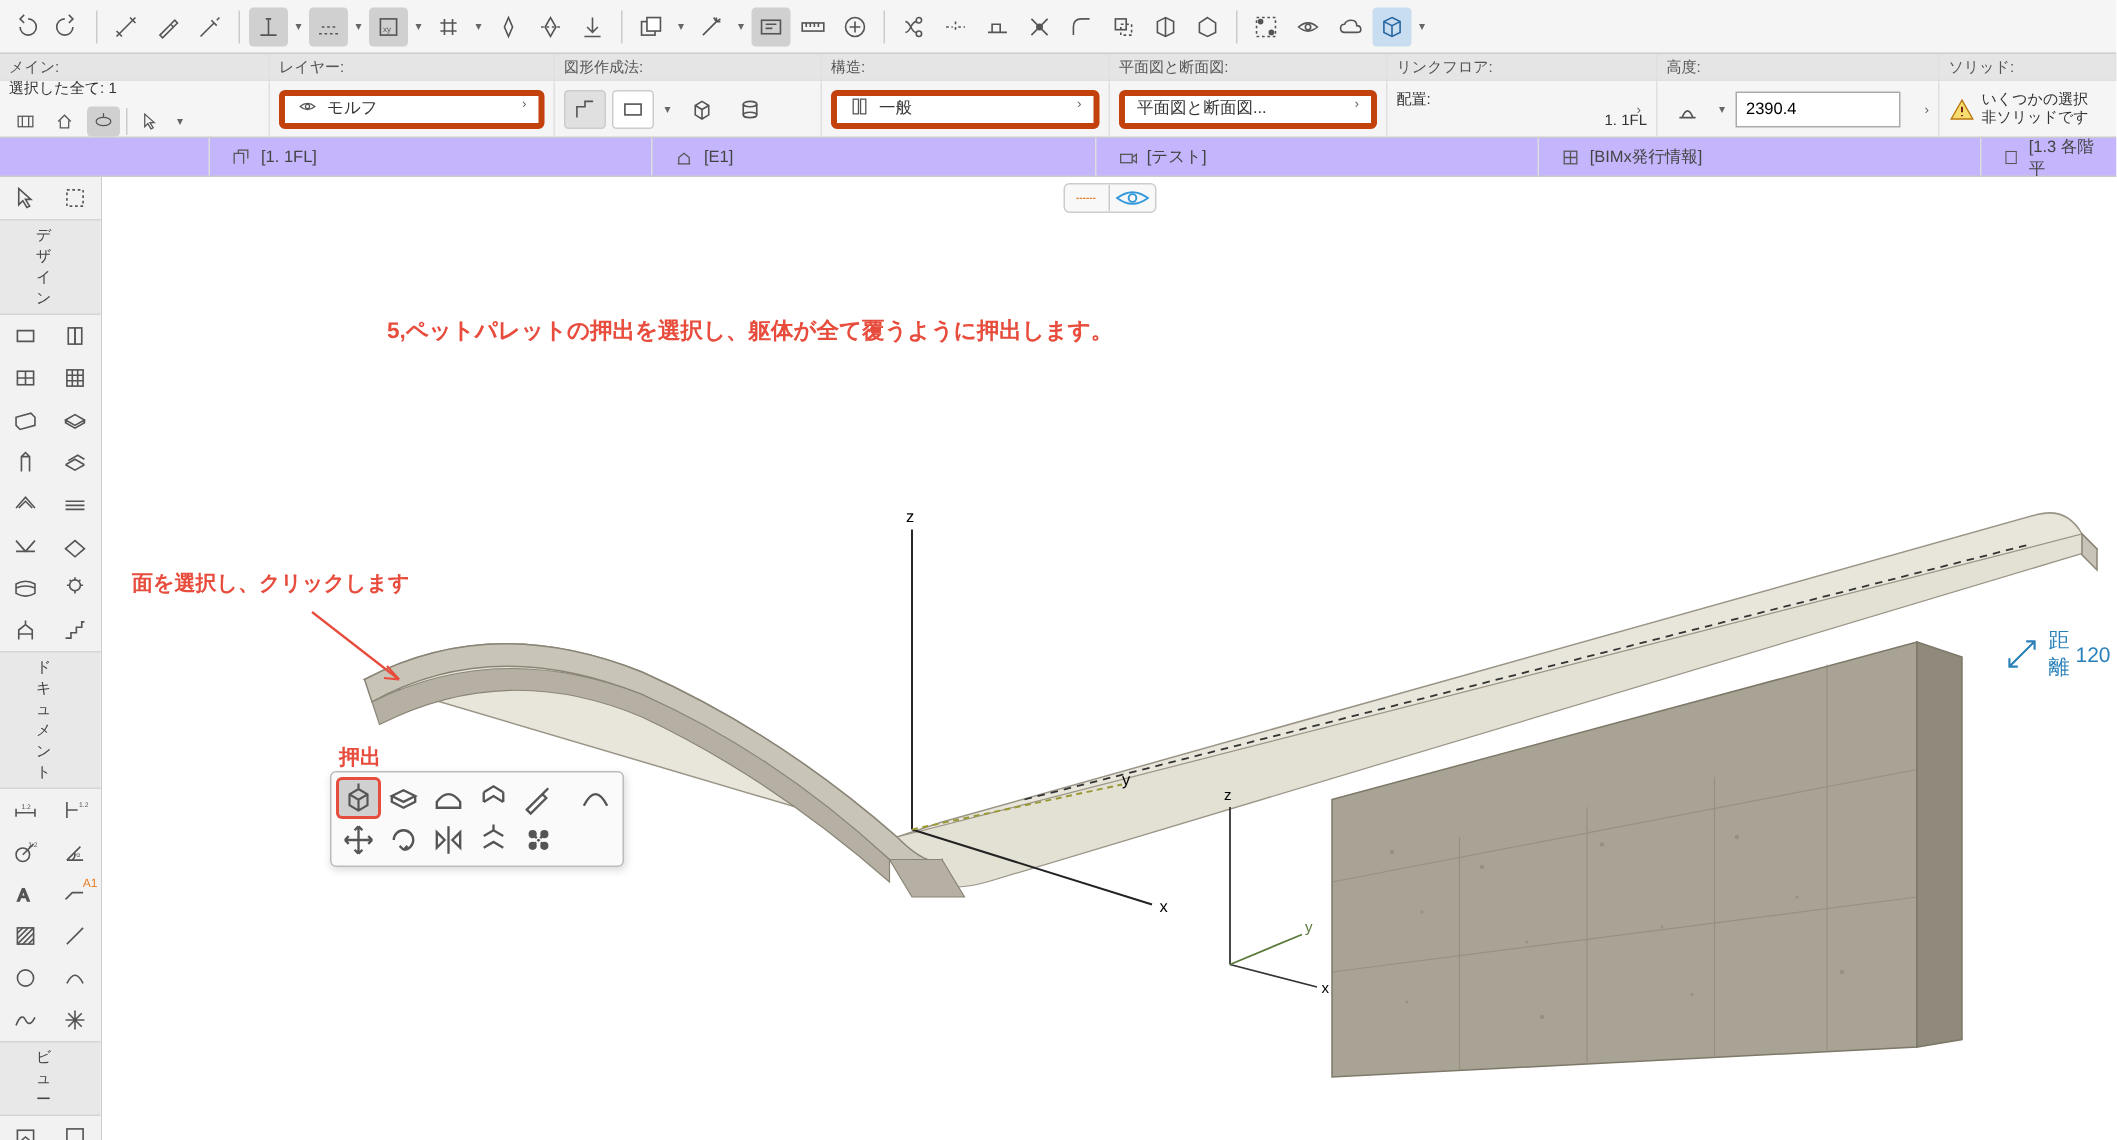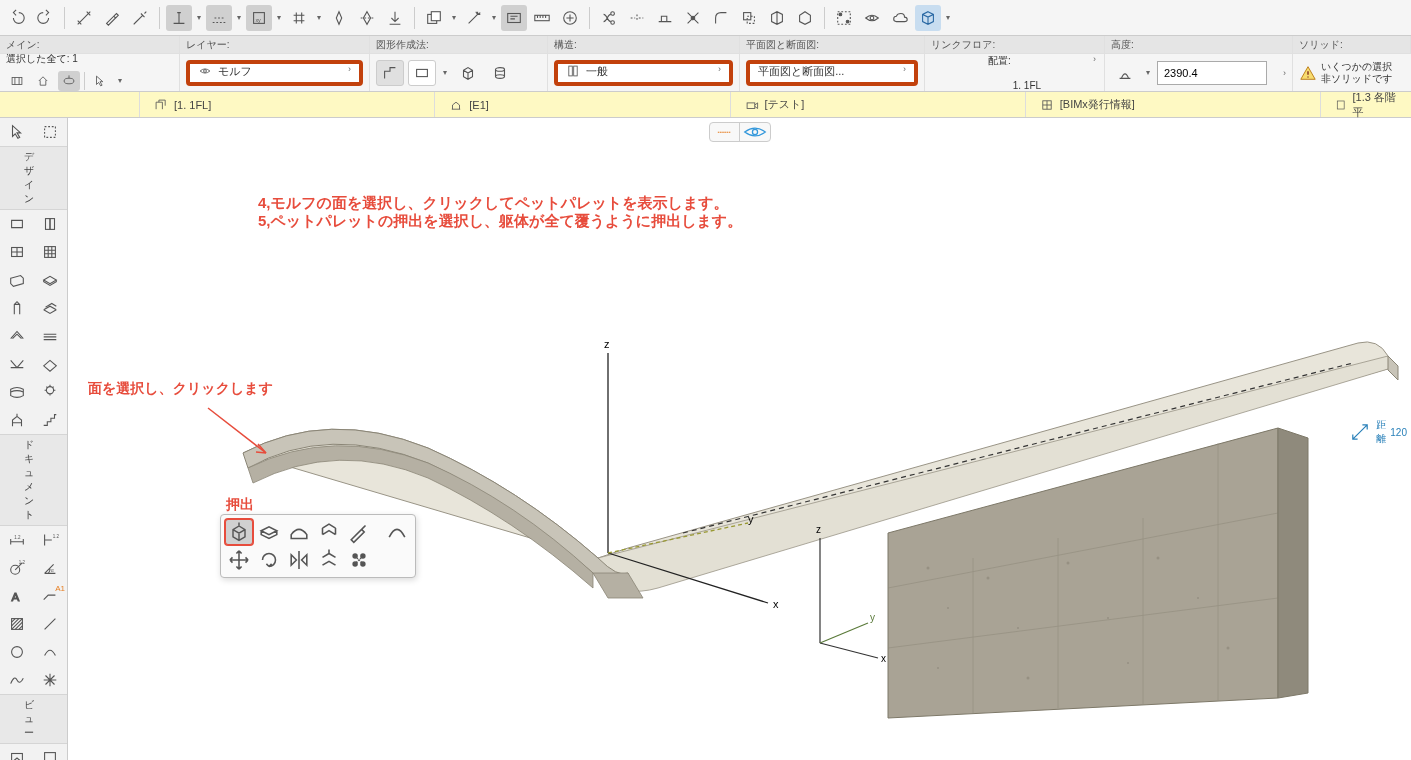--- a/index.html
+++ b/index.html
@@ -19,21 +19,21 @@
   
   .info-controls { height: 38px; background: #f5f5f5; display: flex; align-items: center; border-bottom: 1px solid #ccc; }
   .info-section { display: flex; align-items: center; padding: 0 6px; height: 100%; border-right: 1px solid #e0e0e0; gap: 4px; }
   .small-text { font-size: 10px; color: #333; }
   .layer-dropdown { border: 4px solid #c2410c; border-radius: 4px; background: #fff; height: 26px; display: flex; align-items: flex-start; padding: 0 8px; gap: 6px; cursor: pointer; }
   .info-icon-btn { width: 28px; height: 26px; border: 1px solid #ccc; border-radius: 3px; background: #fff; display: flex; align-items: center; justify-content: center; cursor: pointer; }
   .info-icon-btn.plain { border: none; background: transparent; }
   .altitude-input { border: 1px solid #aaa; height: 24px; width: 110px; padding: 0 6px; font-size: 11px; }
   
   
-  .tab-bar { height: 26px; background: #fef9c3; border-bottom: 1px solid #ccc; display: flex; align-items: stretch; }
+  .tab-bar { height: 26px; background: #c4b5fd; border-bottom: 1px solid #ccc; display: flex; align-items: stretch; }
   .tab { display: flex; align-items: center; gap: 6px; padding: 0 14px; border-right: 1px solid #ddd; cursor: pointer; font-size: 11px; color: #444; }
   .tab.active { background: #fff; border-bottom: 2px solid #fff; margin-bottom: -1px; }
   .tab-first { width: 140px; }
   
   
   .left-toolbox { position: absolute; left: 0; top: 118px; width: 68px; bottom: 0; background: #f2f2f2; border-right: 1px solid #ccc; overflow-y: auto; }
   .tool-row { display: flex; }
   .tool-cell { width: 34px; height: 28px; display: flex; align-items: center; justify-content: center; cursor: pointer; }
   .section-header { background: #e8e8e8; font-size: 10px; padding: 3px 24px; color: #444; border-top: 1px solid #d5d5d5; border-bottom: 1px solid #d5d5d5; }
   
@@ -51,21 +51,21 @@
   .annotation { position: absolute; font-size: 15px; font-weight: 600; color: #E74C3C; line-height: 1.8; }
   .annotation-small { position: absolute; font-size: 14px; font-weight: 600; color: #E74C3C; }
   
   
   .pet-palette { position: absolute; background: #fafafa; border: 1px solid #bbb; border-radius: 4px; padding: 4px; box-shadow: 1px 2px 6px rgba(0,0,0,0.15); }
   .pet-row { display: flex; gap: 2px; }
   .pet-btn { width: 28px; height: 26px; display: flex; align-items: center; justify-content: center; cursor: pointer; border-radius: 3px; }
   .pet-btn.selected { background: #d0d0d0; border: 1px solid #E74C3C; box-shadow: 0 0 0 1px #E74C3C; }
   
   
-  .distance-ind { position: absolute; right: 4px; top: 300px; font-size: 10px; color: #2980b9; display: flex; align-items: center; gap: 4px; }
+  .distance-ind { position: absolute; right: 4px; top: 300px; font-size: 14px; color: #2980b9; display: flex; align-items: center; gap: 4px; }
   
   
   .ico { width: 18px; height: 18px; stroke: #555; fill: none; stroke-width: 1.2; }
   .ico-sm { width: 14px; height: 14px; }
   
   .warning-icon { width:18px; height:18px; fill:#f1c40f; stroke:#c0392b; }
   .caret { font-size: 9px; color: #666; margin-left: auto; }
 </style>
 </head>
 <body>
@@ -330,21 +330,21 @@
       <span>一般</span>
       <span class="caret">›</span>
     </div>
   </div>
   <div class="info-section" style="width:185px">
     <div class="layer-dropdown" style="flex:1; justify-content:center">
       <span>平面図と断面図...</span>
       <span class="caret">›</span>
     </div>
   </div>
-  <div class="info-section" style="width:180px; align-items:flex-start; justify-content:center; gap:2px">
+  <div class="info-section" style="width:180px; flex-direction:column; align-items:flex-start; justify-content:center; gap:2px">
     <div class="small-text">配置:</div>
     <div style="align-self:flex-end" class="small-text">1. 1FL</div>
     <span class="caret" style="position:absolute; margin-left:160px">›</span>
   </div>
   <div class="info-section" style="width:188px">
     <button class="info-icon-btn plain">
         <svg class="ico" viewBox="0 0 20 20">
           <path d="M4 16 H16 M6 16 Q10 6 14 16"></path>
         </svg>
       </button>
@@ -743,21 +743,20 @@
     <text x="813" y="544" font-size="10">x</text>
     <text x="802" y="503" font-size="10" fill="#5a7a3a">y</text>
 
     <g stroke="#E74C3C" stroke-width="1.5" fill="none">
       <line x1="140" y1="290" x2="198" y2="335"></line>
       <path d="M 198 335 L 190 326 M 198 335 L 188 334"></path>
     </g>
   </svg>
   
   
-  <div class="annotation" style="left:190px; top:71px">4,モルフの面を選択し、クリックしてペットパレットを表示します。</div>
   <div class="annotation" style="left:190px; top:89px">5,ペットパレットの押出を選択し、躯体が全て覆うように押出します。</div>
   <div class="annotation-small" style="left:20px; top:262px">面を選択し、クリックします</div>
   <div class="annotation-small" style="left:158px; top:378px">押出</div>
   
   
   <div class="pet-palette" style="left:152px; top:396px">
     <div class="pet-row">
       <div class="pet-btn selected">
           <svg class="ico" viewBox="0 0 20 20">
             <path d="M5 8 L10 5 L15 8 L15 14 L10 17 L5 14 Z M5 8 L10 11 L15 8 M10 11 V17 M10 5 V2"></path>

